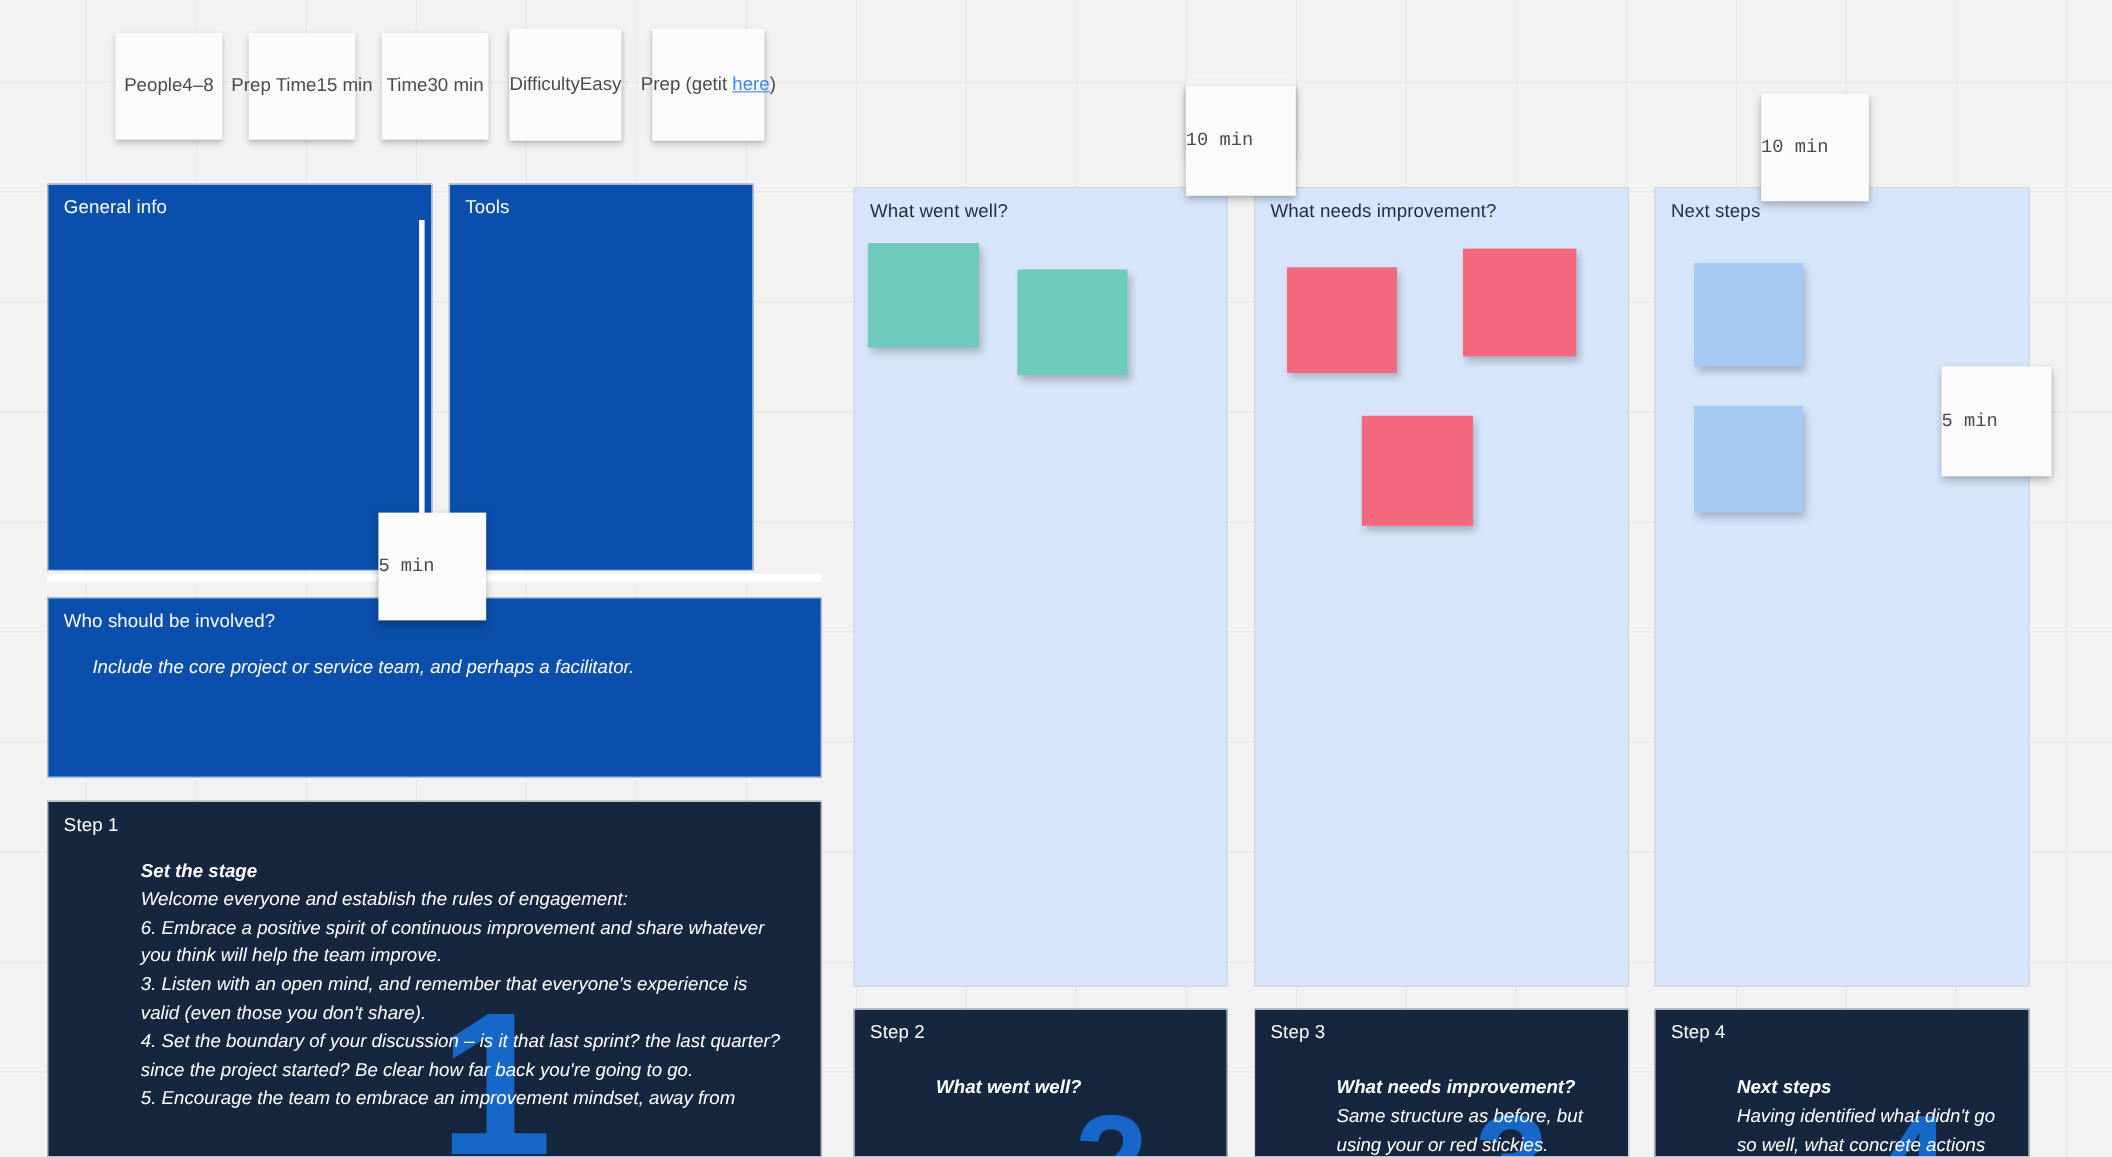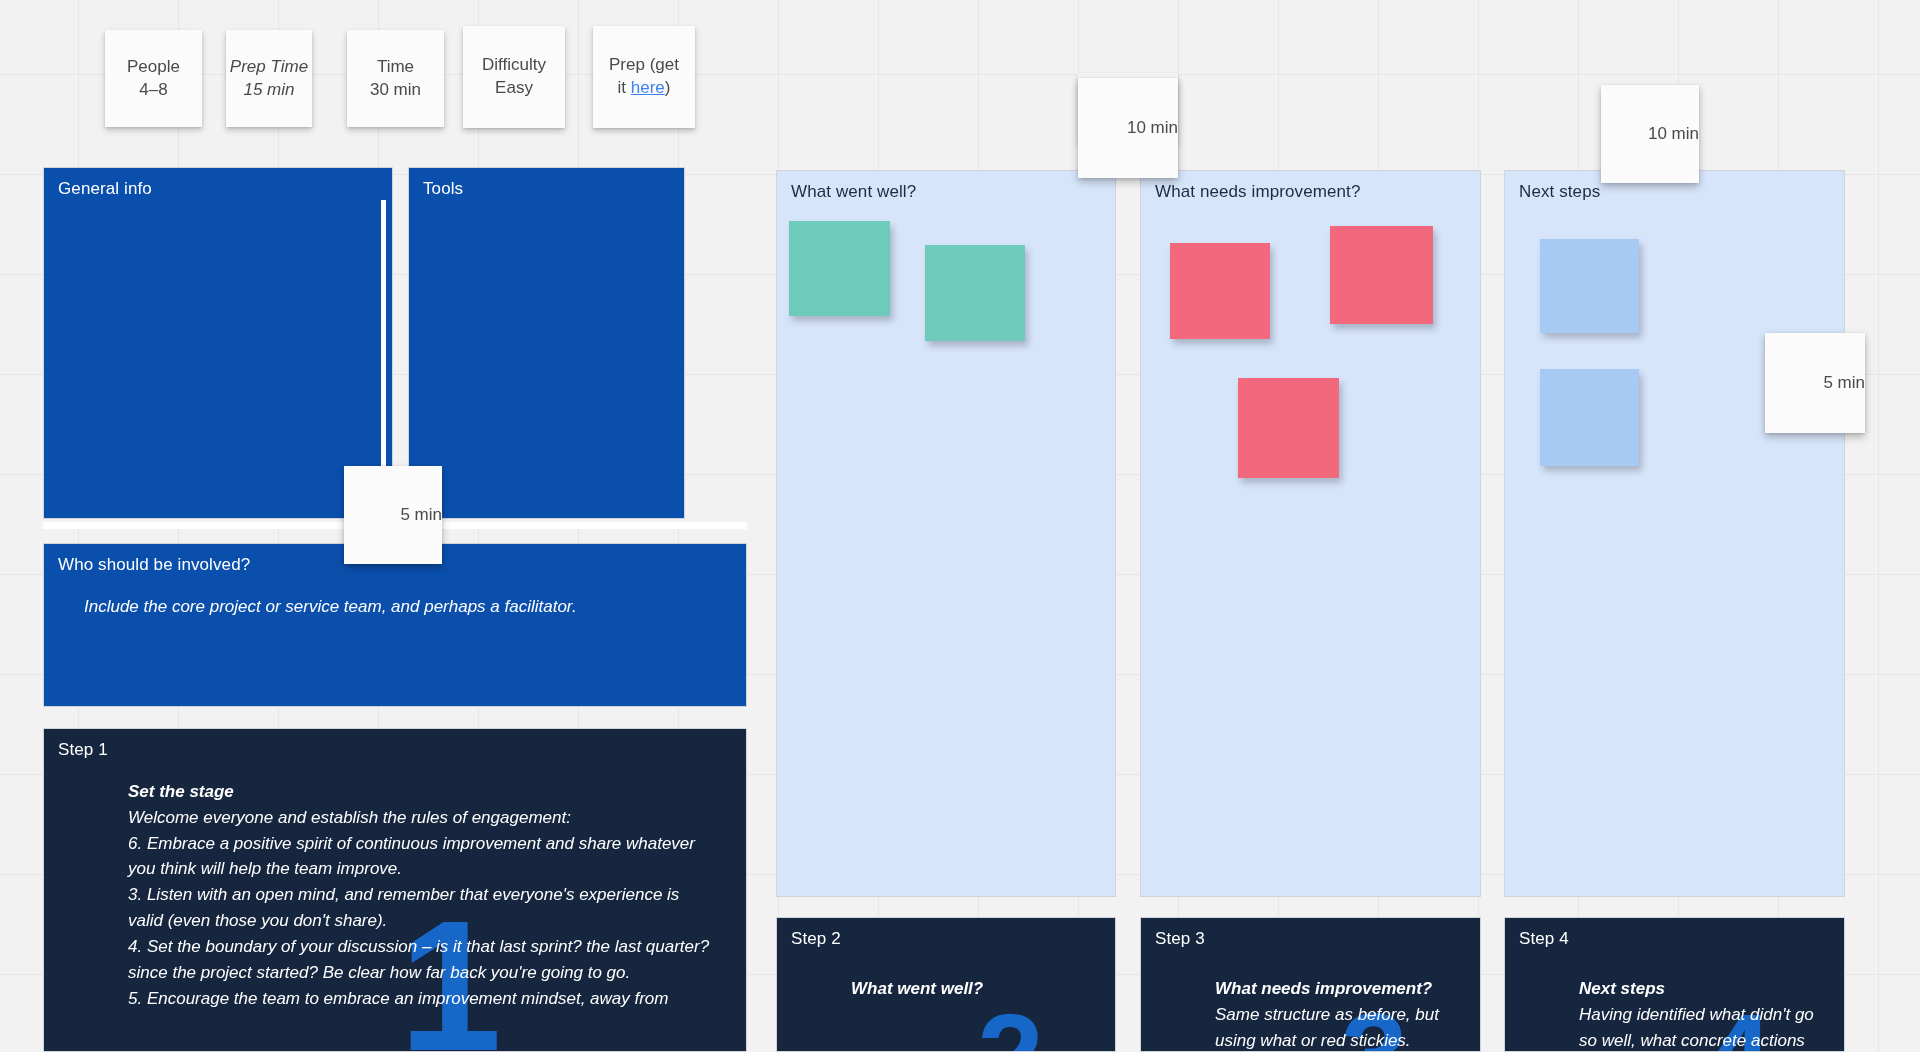--- a/index.html
+++ b/index.html
@@ -22,45 +22,46 @@
     background-size: 100px 100px;
     background-position: -22px -26px;
   }
 
   
   .meta-card {
     position: absolute;
     background: #fbfbfb;
     box-shadow: 0 3px 6px rgba(0,0,0,0.22), 0 1px 2px rgba(0,0,0,0.10);
     display: flex;
-    flex-direction: column;
+    flex-direction: row;
     align-items: center;
     justify-content: center;
     text-align: center;
     color: #4a4a4a;
     font-size: 17px;
     line-height: 1.35;
     z-index: 40;
   }
   .meta-card .ln { display: block; white-space: nowrap; }
   .meta-card a {
     color: #3b82f6;
     text-decoration: underline;
   }
 
   .timer-card {
     position: absolute;
     background: #fbfbfb;
     box-shadow: 0 4px 8px rgba(0,0,0,0.25), 0 1px 3px rgba(0,0,0,0.12);
     display: flex;
     align-items: center;
-    justify-content: flex-end;
+    justify-content: flex-start;
     color: #4a4a4a;
     font-size: 17px;
     z-index: 45;
+    font-family: Liberation Mono, monospace;
   }
 
   
   .frame {
     position: absolute;
     border: 1px solid #cfd4da;
   }
   .frame-blue { background: #0b4fad; }
   .frame-dark { background: #17263f; }
   .frame-light { background: #d7e5fb; }
@@ -128,21 +129,21 @@
 </head>
 <body>
 
 <div id="board">
 
   <div class="meta-card" style="left:105px; top:30px; width:97px; height:97px;">
     <span class="ln">People</span>
     <span class="ln">4–8</span>
   </div>
 
-  <div class="meta-card" style="left:226px; top:30px; width:86px; height:97px;font-style:italic;">
+  <div class="meta-card" style="left:226px; top:30px; width:97px; height:97px;">
     <span class="ln">Prep Time</span>
     <span class="ln">15 min</span>
   </div>
 
   <div class="meta-card" style="left:347px; top:30px; width:97px; height:97px;">
     <span class="ln">Time</span>
     <span class="ln">30 min</span>
   </div>
 
   <div class="meta-card" style="left:463px; top:26px; width:102px; height:102px;">
@@ -222,21 +223,21 @@
   </div>
   <div class="sticky sticky-pink" style="left:1170px; top:243px; width:100px; height:96px;"></div>
   <div class="sticky sticky-pink" style="left:1330px; top:226px; width:103px; height:98px;"></div>
   <div class="sticky sticky-pink" style="left:1238px; top:378px; width:101px; height:100px;"></div>
 
   <div class="frame frame-dark" style="left:1140px; top:917px; width:341px; height:135px; overflow:hidden;">
     <div class="frame-title">Step 3</div>
     <div class="watermark" style="left:200px; top:78px; font-size:120px;"><span>3</span></div>
     <div class="frame-body frame-body-wrap" style="position:absolute; left:30px; right:18px; top:58px;">
       <span class="bold">What needs improvement?</span>
-      <p>Same structure as before, but using what or red stickies.</p>
+      <p>Same structure as before, but using your or red stickies.</p>
     </div>
   </div>
 
   <div class="frame frame-light" style="left:1504px; top:170px; width:341px; height:727px;">
     <div class="frame-title">Next steps</div>
   </div>
   <div class="sticky sticky-blue" style="left:1540px; top:239px; width:99px; height:94px;"></div>
   <div class="sticky sticky-blue" style="left:1540px; top:369px; width:99px; height:97px;"></div>
 
   <div class="timer-card" style="left:1765px; top:333px; width:100px; height:100px;">

